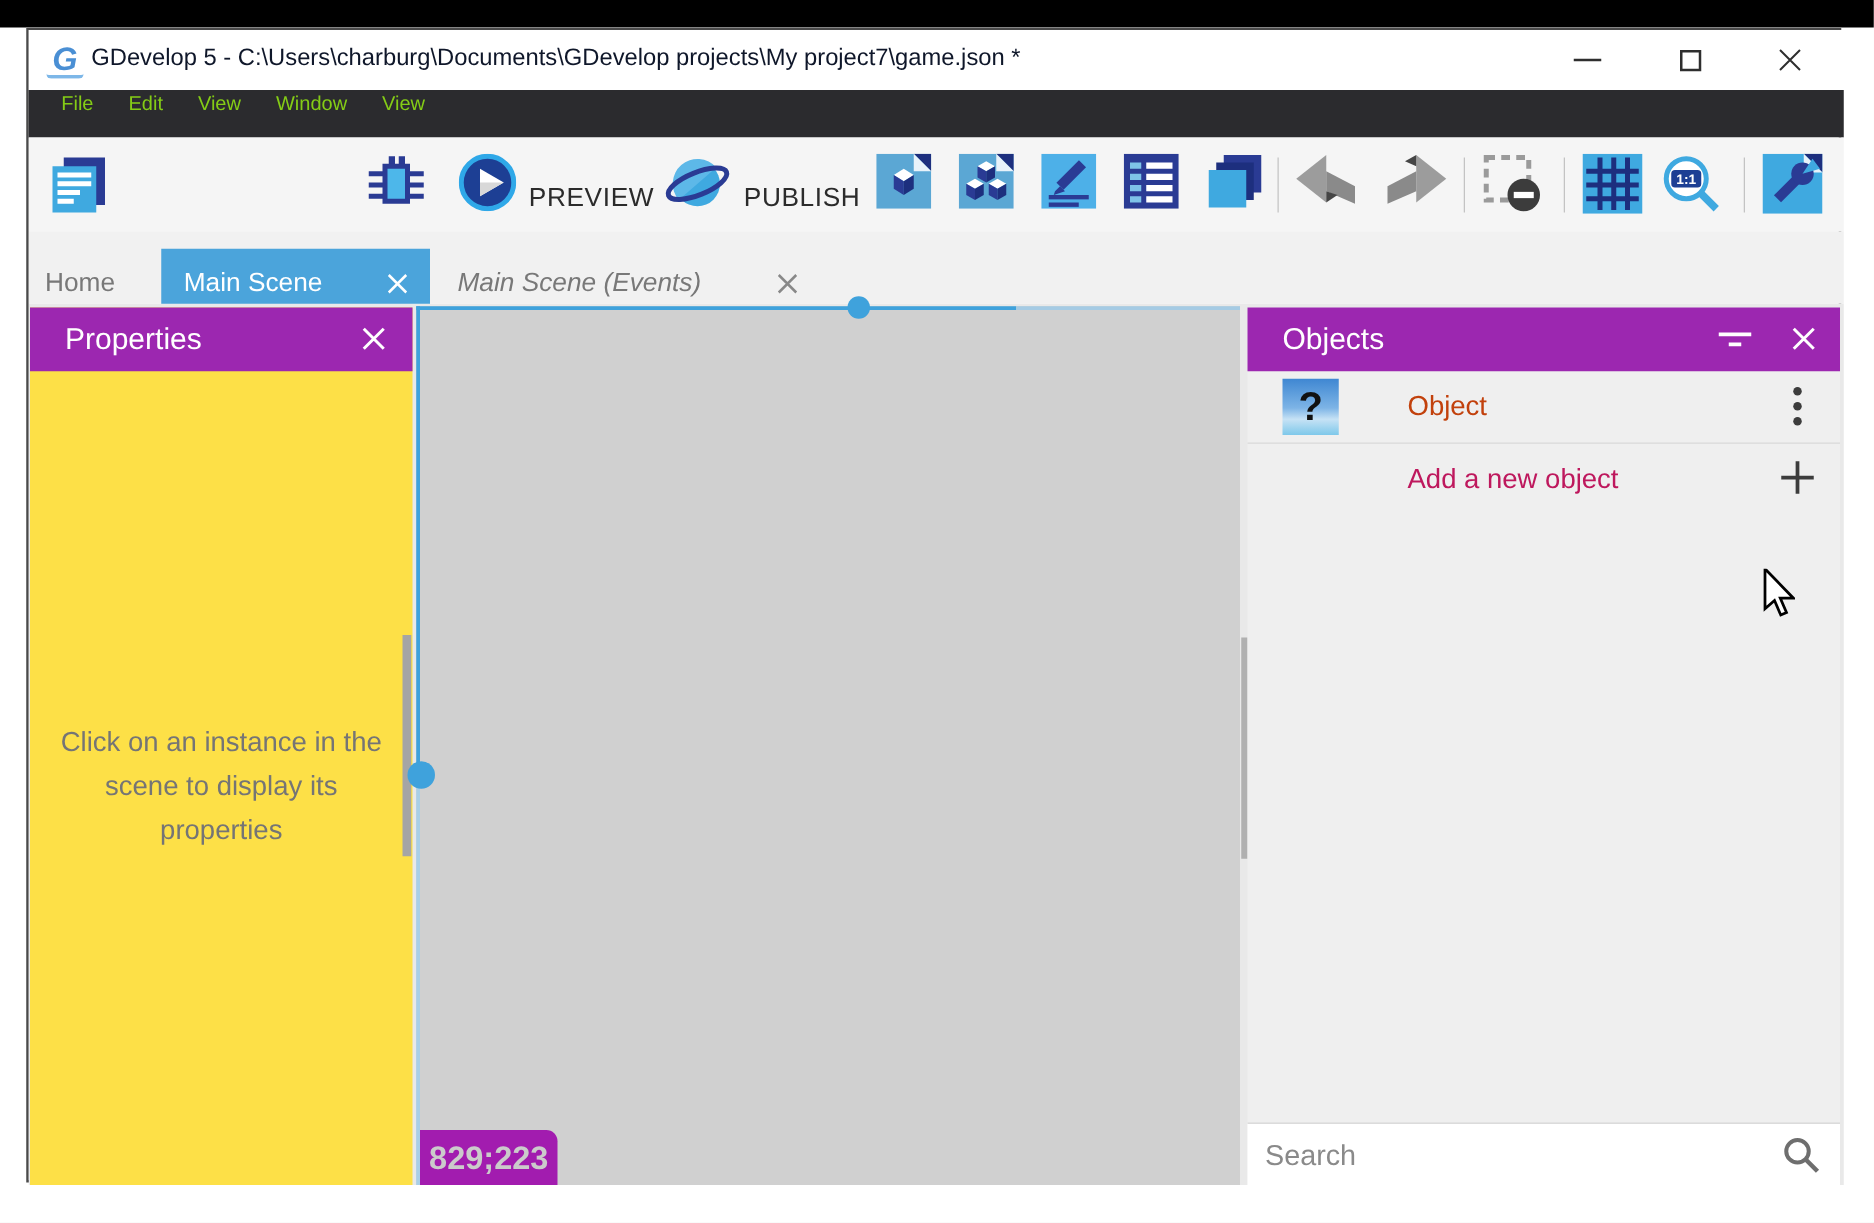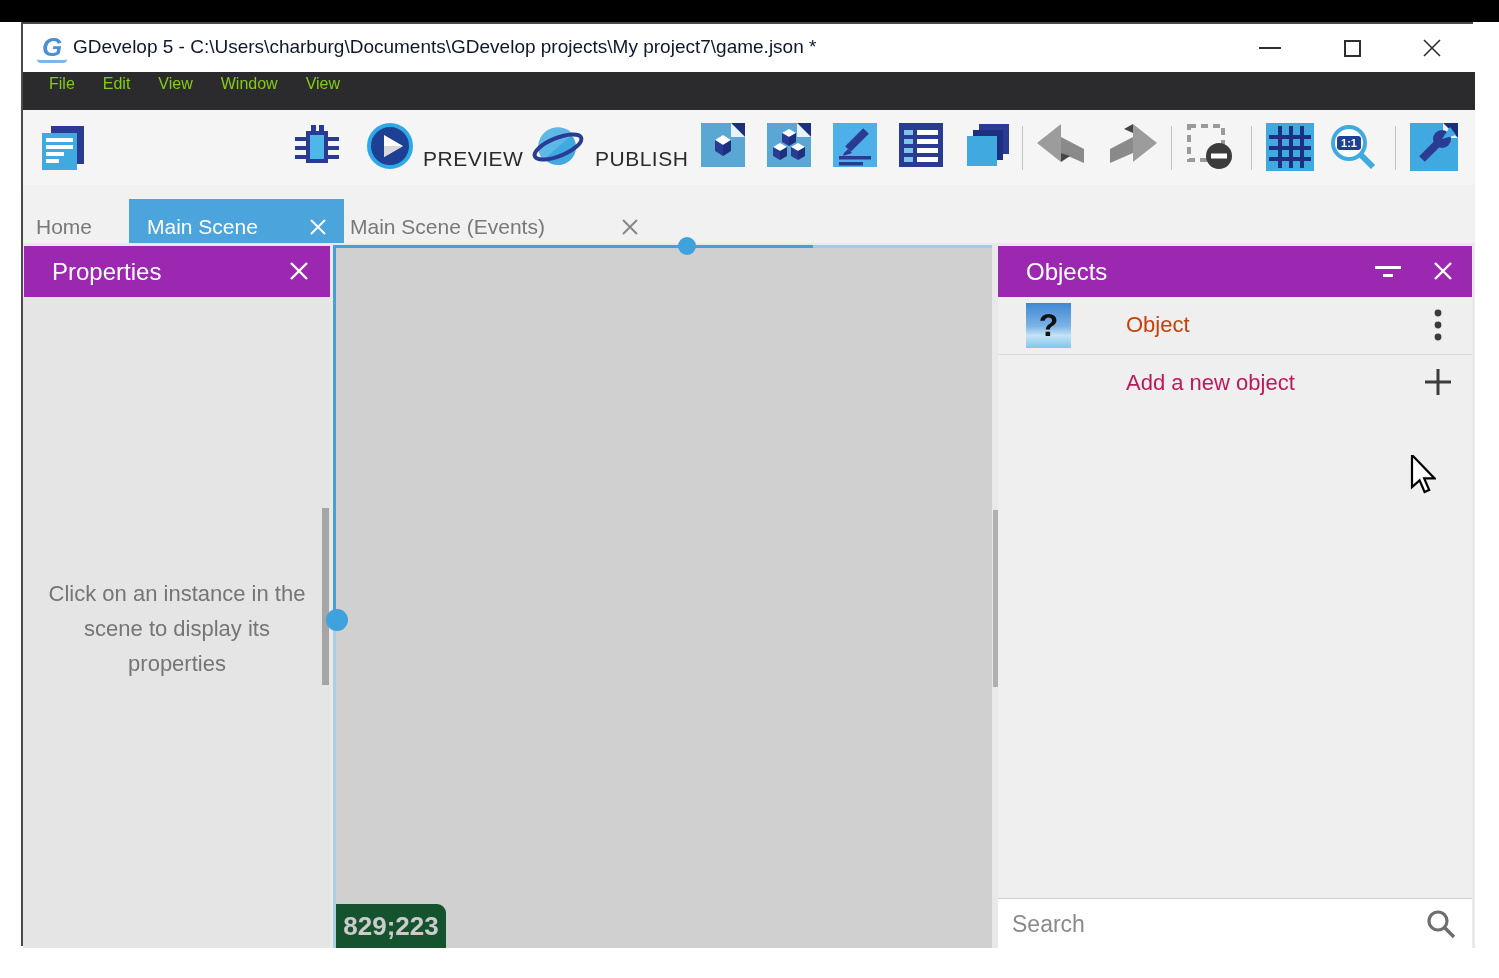--- a/index.html
+++ b/index.html
@@ -31,47 +31,47 @@
   .tool { position:absolute; top:13px; }
   .tool-label { position:absolute; top:24px; font-size:21px; color:#2b2b2b; letter-spacing:0.5px; }
   .tsep { position:absolute; top:16px; width:1px; height:44px; background:#c3c3c3; }
 
   
   .tabbar { position:absolute; left:0; top:161px; width:1452px; height:58px; background:#f1f1f1; }
   .tab { position:absolute; top:14px; height:55px; display:flex; align-items:center; }
   .tab-home { left:13px; } .tab-home .tab-label { color:#787878; }
   .tab-scene { left:106px; width:215px; background:#4BA4DB; padding-left:18px; }
   .tab-scene .tab-label { color:#ffffff; }
-  .tab-events { left:321px; width:312px; padding-left:6px; }
+  .tab-events { left:321px; width:312px; padding-left:22px;font-style:italic; }
   .tab-events .tab-label { color:#787878; }
   .tab-label { font-size:21px; white-space:nowrap; }
   .tab-close { margin-left:auto; margin-right:16px; width:20px; height:20px; }
 
   
   .main-bg { position:absolute; left:0; top:219px; width:1452px; height:705px; background:#e9e9e9; }
 
-  .properties-panel { position:absolute; left:1px; top:222px; width:306px; height:702px; background:#e5e5e5; }
+  .properties-panel { position:absolute; left:1px; top:222px; width:306px; height:702px; background:#fde047; }
   .panel-header { position:absolute; left:0; top:0; width:100%; height:51px; background:#9C27B0;
                   display:flex; align-items:center; }
   .panel-title { color:#ffffff; font-size:24px; margin-left:28px; }
   .hdr-icon { position:absolute; width:26px; height:26px; top:12px; }
   .props-close { right:18px; }
   .props-hint { position:absolute; left:18px; right:18px; top:330px; text-align:center;
                 color:#757575; font-size:22px; line-height:35px; }
   .props-scrollbar { position:absolute; right:1px; top:262px; width:7px; height:177px; background:#a5a5a5; }
 
   .canvas { position:absolute; left:310px; top:221px; width:659px; height:703px; background:#d0d0d0; }
   .cv-top-line-a { position:absolute; left:0; top:0; width:480px; height:3px; background:#3FA2DC; }
   .cv-top-line-b { position:absolute; left:480px; top:0; width:179px; height:3px; background:#a5cbe4; }
   .cv-left-line-a { position:absolute; left:0; top:0; width:3px; height:376px; background:#3FA2DC; }
   .cv-left-line-b { position:absolute; left:0; top:376px; width:3px; height:327px; background:#a9cfe7; }
   .handle { position:absolute; border-radius:50%; background:#3FA2DC; }
   .handle-top { left:345px; top:-8px; width:18px; height:18px; }
   .handle-left { left:-7px; top:364px; width:22px; height:22px; }
-  .coord-badge { position:absolute; left:3px; top:659px; width:110px; height:44px; background:#14532d;
+  .coord-badge { position:absolute; left:3px; top:659px; width:110px; height:44px; background:#a21caf;
                  color:#cbcbcb; font-size:26px; font-weight:bold; line-height:44px; text-align:center;
                  border-top-right-radius:9px; }
   .canvas-scrollbar { position:absolute; left:970px; top:486px; width:5px; height:177px; background:#b0b0b0; }
 
   .objects-panel { position:absolute; left:975px; top:222px; width:474px; height:702px; background:#efefef; }
   .obj-filter { left:375px; top:13px; width:30px; height:26px; }
   .object-row { position:absolute; left:0; top:51px; width:100%; height:57px; display:flex; align-items:center; }
   .object-icon { position:absolute; left:28px; top:6px; width:45px; height:45px;
                  background:linear-gradient(180deg,#3f87d2 0%, #7db4e6 52%, #c6e2f5 72%, #7ec8ea 100%);
                  color:#111; font-size:32px; font-weight:bold; text-align:center; line-height:45px; }

